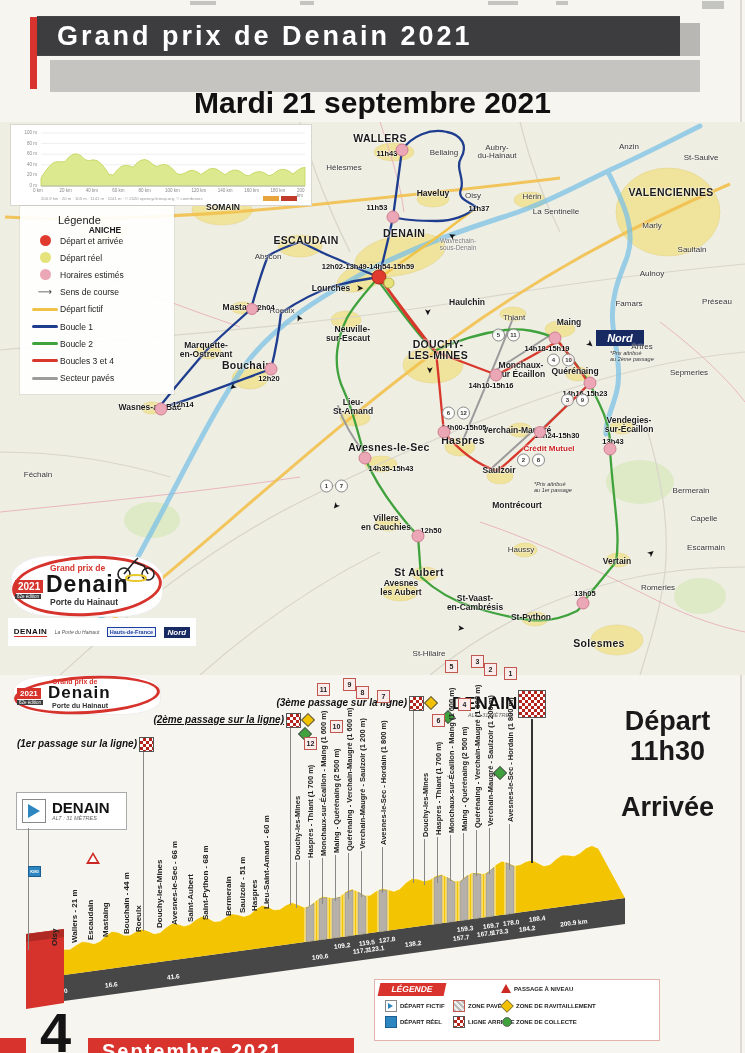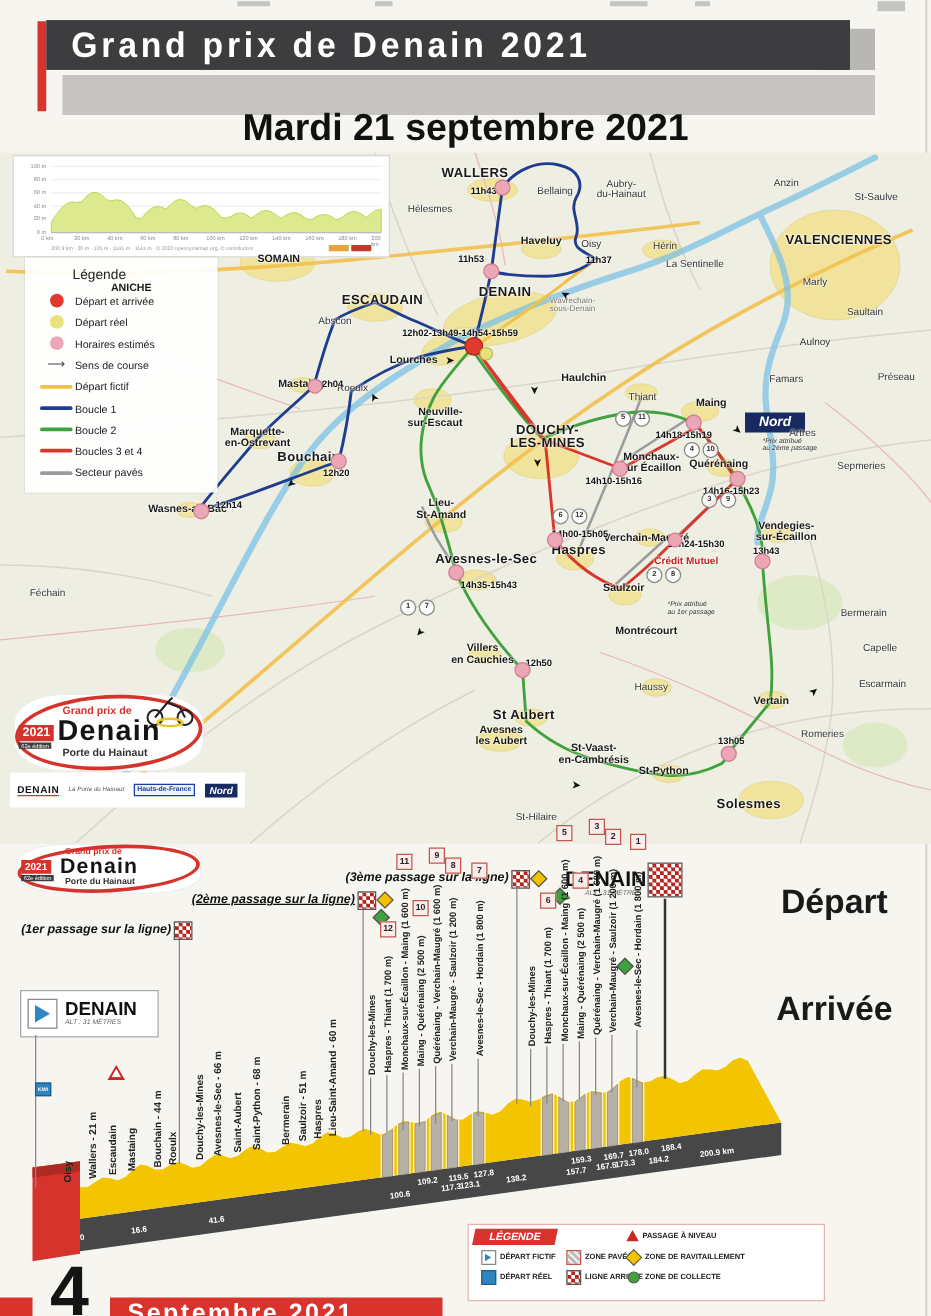--- a/index.html
+++ b/index.html
@@ -666,20 +666,21 @@
       <div class="kmlabel" style="left: 477px; top: 930px; transform: rotate(-7deg);">167.5</div>
       <div class="kmlabel" style="left: 483px; top: 922px; transform: rotate(-7deg);">169.7</div>
       <div class="kmlabel" style="left: 492px; top: 928px; transform: rotate(-7deg);">173.3</div>
       <div class="kmlabel" style="left: 503px; top: 919px; transform: rotate(-7deg);">178.0</div>
       <div class="kmlabel" style="left: 519px; top: 925px; transform: rotate(-7deg);">184.2</div>
       <div class="kmlabel" style="left: 529px; top: 915px; transform: rotate(-7deg);">188.4</div>
       <div class="kmlabel" style="left: 560px; top: 919px; transform: rotate(-7deg);">200.9 km</div>
     </div>
 
   <div class="bigtime" style="top:706px;">Départ</div>
+  <div class="bigtime" style="top:736px;">11h30</div>
   <div class="bigtime" style="top:792px;">Arrivée</div>
 
   <div class="abs legend2">
     <div class="legend2-tab">LÉGENDE</div>
     <div id="legend2-items">
         <div class="l2item" style="left: 126px; top: 4px;">
           <div class="">
             <div class="ic-warn" style="position: relative;"></div>
           </div>
           <div class="lab">PASSAGE À NIVEAU</div>

